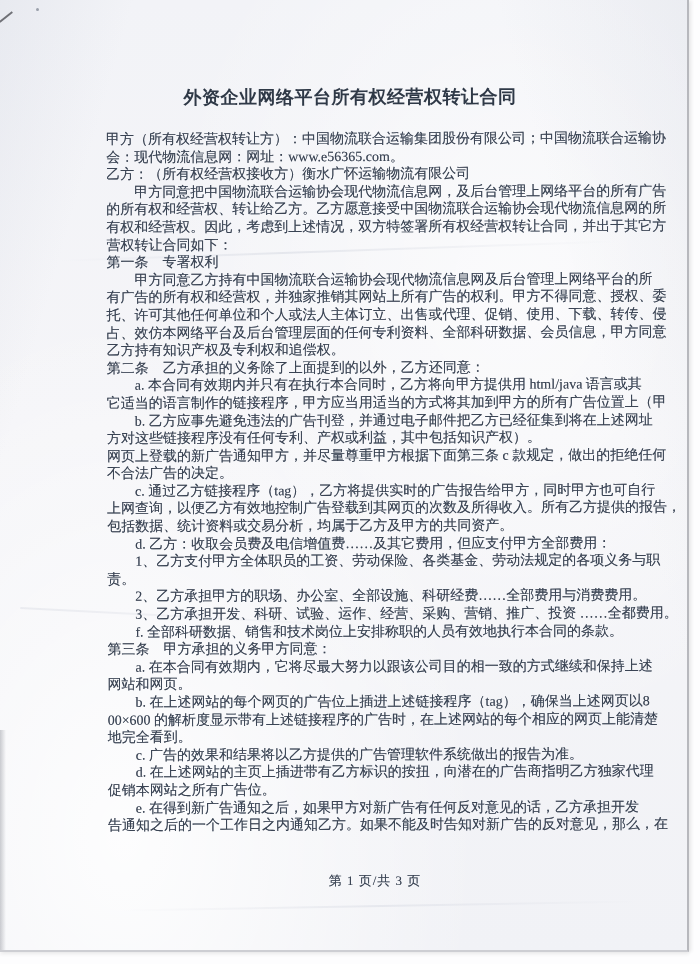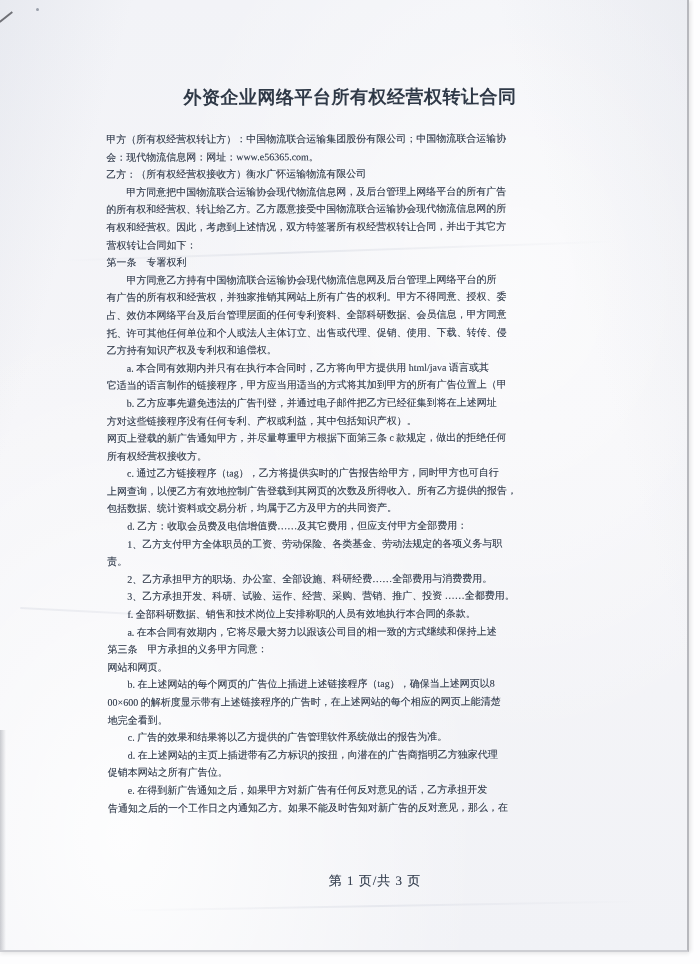--- a/index.html
+++ b/index.html
@@ -87,21 +87,21 @@
     color: var(--ink-title, #2f3947);
     transform: rotate(-0.15deg);
   }
   .doc-body {
     position: absolute;
     left: 107px; top: 130px;
     width: 536px;
     transform: rotate(-0.15deg);
   }
   .line {
-    font-size: 10px;
+    font-size: 14px;
     line-height: 17.6px;
     height: 17.6px;
     white-space: pre;
     overflow: visible;
     color: var(--ink, #3a4454);
     text-shadow: 0 0 0.5px rgba(58,68,84,0.55);
   }
   .doc-footer {
     position: absolute;
     left: 107px; top: 872px;
@@ -132,40 +132,41 @@
         <div class="line">甲方（所有权经营权转让方）：中国物流联合运输集团股份有限公司；中国物流联合运输协</div>
         <div class="line">会：现代物流信息网：网址：www.e56365.com。</div>
         <div class="line">乙方：（所有权经营权接收方）衡水广怀运输物流有限公司</div>
         <div class="line">　　甲方同意把中国物流联合运输协会现代物流信息网，及后台管理上网络平台的所有广告</div>
         <div class="line">的所有权和经营权、转让给乙方。乙方愿意接受中国物流联合运输协会现代物流信息网的所</div>
         <div class="line">有权和经营权。因此，考虑到上述情况，双方特签署所有权经营权转让合同，并出于其它方</div>
         <div class="line">营权转让合同如下：</div>
         <div class="line">第一条　专署权利</div>
         <div class="line">　　甲方同意乙方持有中国物流联合运输协会现代物流信息网及后台管理上网络平台的所</div>
         <div class="line">有广告的所有权和经营权，并独家推销其网站上所有广告的权利。甲方不得同意、授权、委</div>
+        <div class="line">托、许可其他任何单位和个人或法人主体订立、出售或代理、促销、使用、下载、转传、侵</div>
         <div class="line">占、效仿本网络平台及后台管理层面的任何专利资料、全部科研数据、会员信息，甲方同意</div>
-        <div class="line">托、许可其他任何单位和个人或法人主体订立、出售或代理、促销、使用、下载、转传、侵</div>
         <div class="line">乙方持有知识产权及专利权和追偿权。</div>
+        <div class="line">第二条　乙方承担的义务除了上面提到的以外，乙方还同意：</div>
         <div class="line">　　a. 本合同有效期内并只有在执行本合同时，乙方将向甲方提供用 html/java 语言或其</div>
         <div class="line">它适当的语言制作的链接程序，甲方应当用适当的方式将其加到甲方的所有广告位置上（甲</div>
         <div class="line">　　b. 乙方应事先避免违法的广告刊登，并通过电子邮件把乙方已经征集到将在上述网址</div>
         <div class="line">方对这些链接程序没有任何专利、产权或利益，其中包括知识产权）。</div>
         <div class="line">网页上登载的新广告通知甲方，并尽量尊重甲方根据下面第三条 c 款规定，做出的拒绝任何</div>
-        <div class="line">所有权经营权接收方。</div>
+        <div class="line">不合法广告的决定。</div>
         <div class="line">　　c. 通过乙方链接程序（tag），乙方将提供实时的广告报告给甲方，同时甲方也可自行</div>
         <div class="line">上网查询，以便乙方有效地控制广告登载到其网页的次数及所得收入。所有乙方提供的报告，</div>
         <div class="line">包括数据、统计资料或交易分析，均属于乙方及甲方的共同资产。</div>
         <div class="line">　　d. 乙方：收取会员费及电信增值费……及其它费用，但应支付甲方全部费用：</div>
         <div class="line">　　1、乙方支付甲方全体职员的工资、劳动保险、各类基金、劳动法规定的各项义务与职</div>
         <div class="line">责。</div>
         <div class="line">　　2、乙方承担甲方的职场、办公室、全部设施、科研经费……全部费用与消费费用。</div>
         <div class="line">　　3、乙方承担开发、科研、试验、运作、经营、采购、营销、推广、投资 ……全都费用。</div>
         <div class="line">　　f. 全部科研数据、销售和技术岗位上安排称职的人员有效地执行本合同的条款。</div>
+        <div class="line">第三条　甲方承担的义务甲方同意：</div>
         <div class="line">　　a. 在本合同有效期内，它将尽最大努力以跟该公司目的相一致的方式继续和保持上述</div>
-        <div class="line">第三条　甲方承担的义务甲方同意：</div>
         <div class="line">网站和网页。</div>
         <div class="line">　　b. 在上述网站的每个网页的广告位上插进上述链接程序（tag），确保当上述网页以8</div>
         <div class="line">00×600 的解析度显示带有上述链接程序的广告时，在上述网站的每个相应的网页上能清楚</div>
         <div class="line">地完全看到。</div>
         <div class="line">　　c. 广告的效果和结果将以乙方提供的广告管理软件系统做出的报告为准。</div>
         <div class="line">　　d. 在上述网站的主页上插进带有乙方标识的按扭，向潜在的广告商指明乙方独家代理</div>
         <div class="line">促销本网站之所有广告位。</div>
         <div class="line">　　e. 在得到新广告通知之后，如果甲方对新广告有任何反对意见的话，乙方承担开发</div>
         <div class="line">告通知之后的一个工作日之内通知乙方。如果不能及时告知对新广告的反对意见，那么，在</div>
       </div>

